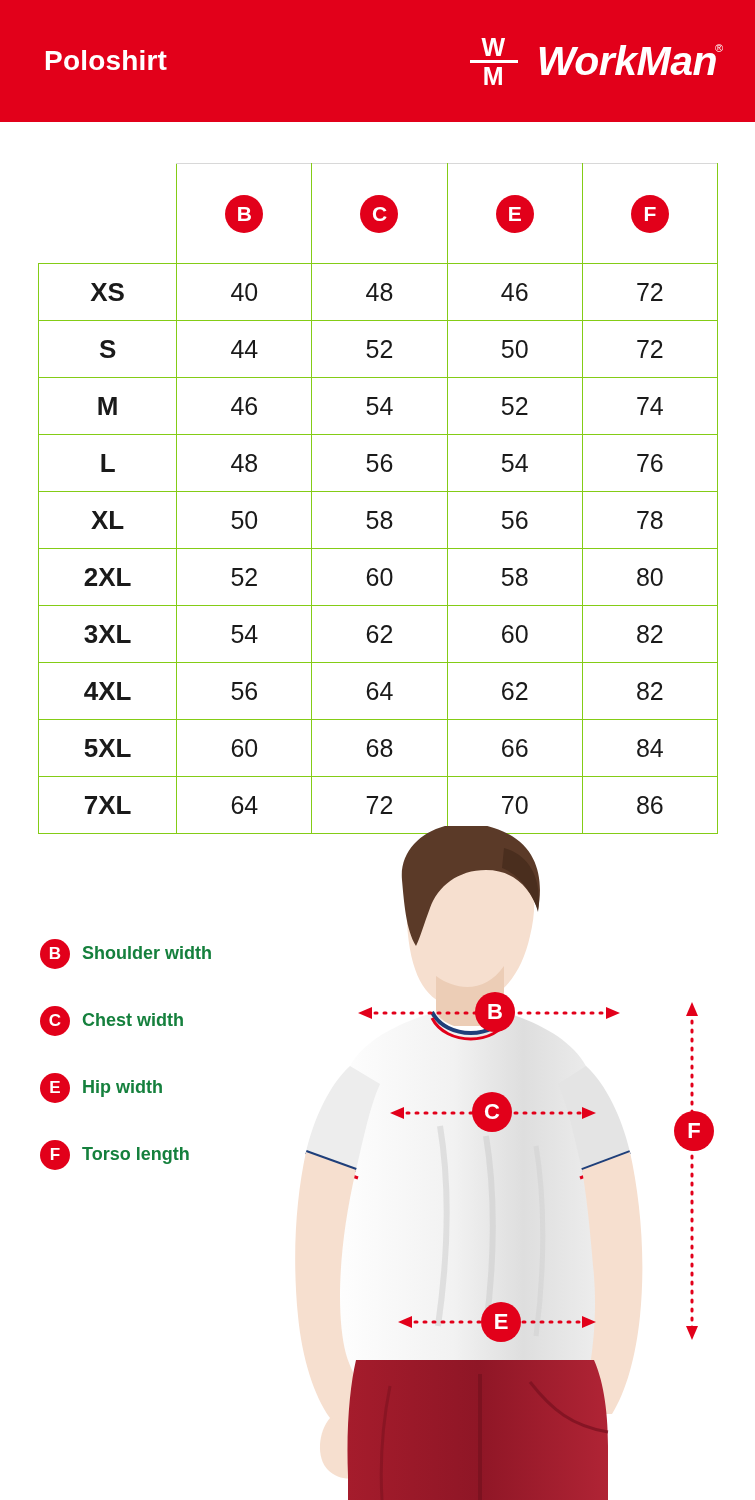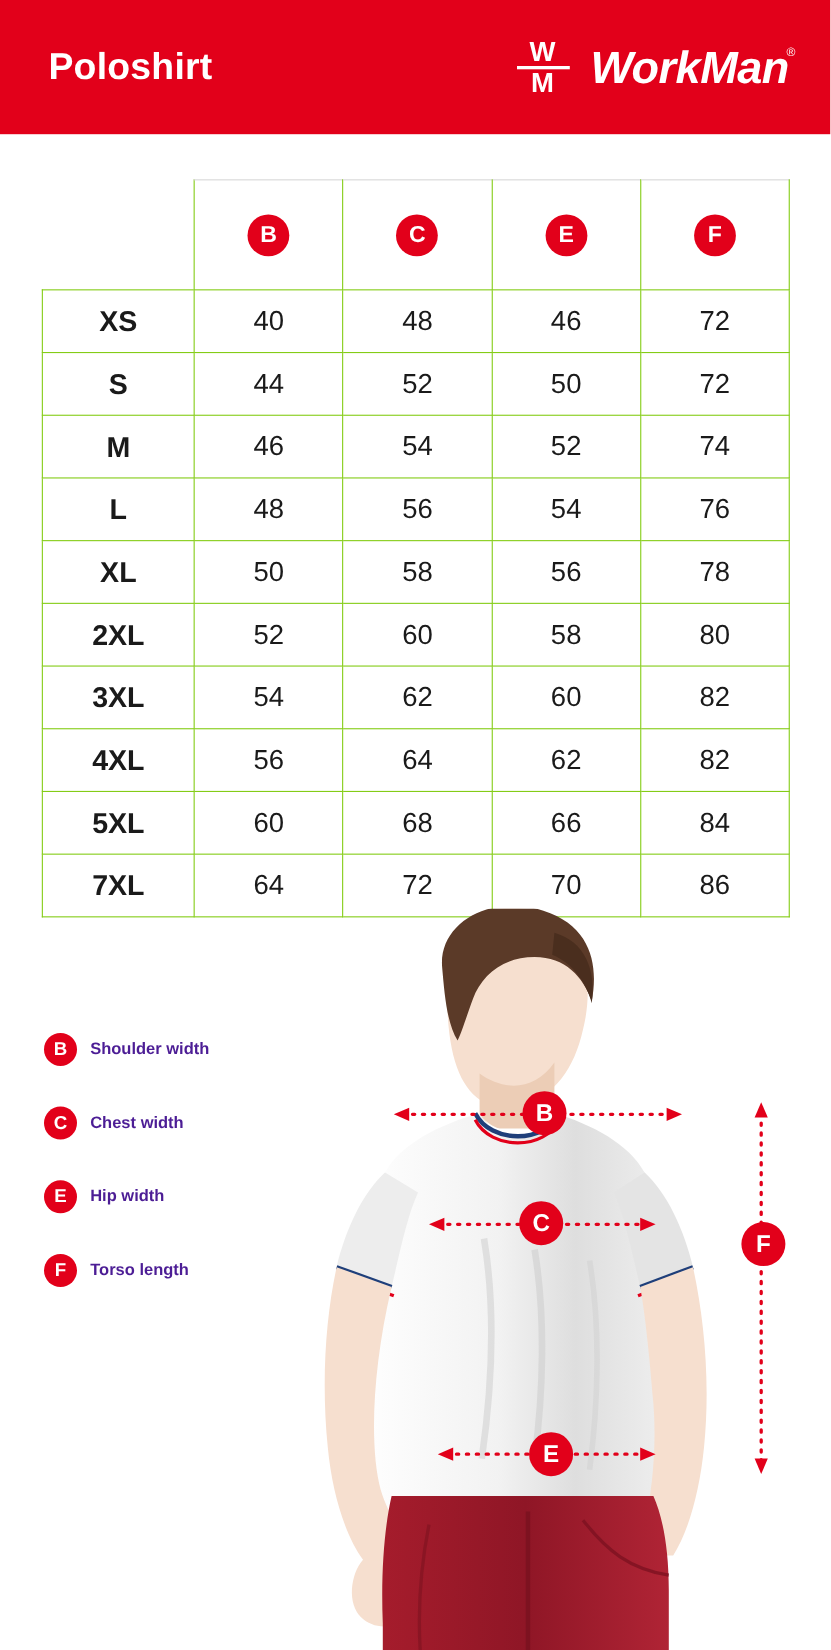--- a/index.html
+++ b/index.html
@@ -22,21 +22,21 @@
     position: relative;
     height: 122px;
     background: #e2001a;
     display: flex;
     align-items: center;
     justify-content: space-between;
     padding: 0 34px 0 44px;
   }
   .product-title {
     color: #ffffff;
-    font-size: 34px;
+    font-size: 28px;
     font-weight: bold;
     letter-spacing: 0.2px;
   }
   .brand {
     display: flex;
     align-items: center;
     gap: 12px;
     position: relative;
     padding-right: 4px;
   }
@@ -147,22 +147,22 @@
     background: #e2001a;
     color: #ffffff;
     font-size: 17px;
     font-weight: bold;
     display: flex;
     align-items: center;
     justify-content: center;
     flex: 0 0 auto;
   }
   .legend-text {
-    color: #4c1d95;
-    font-size: 15px;
+    color: #15803d;
+    font-size: 18px;
     font-weight: bold;
   }
 
   
   .figure {
     position: absolute;
     left: 290px;
     top: 826px;
     width: 465px;
     height: 674px;

